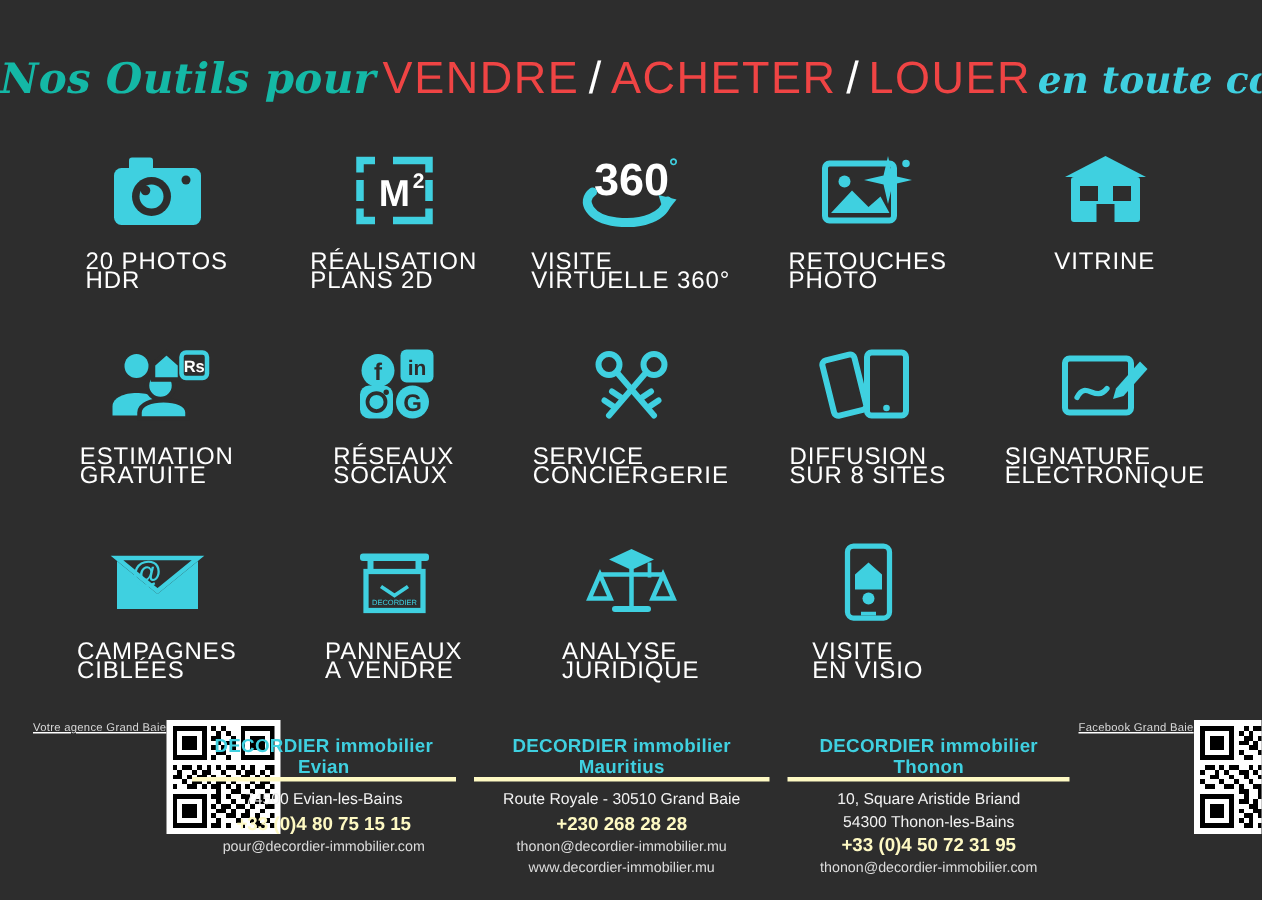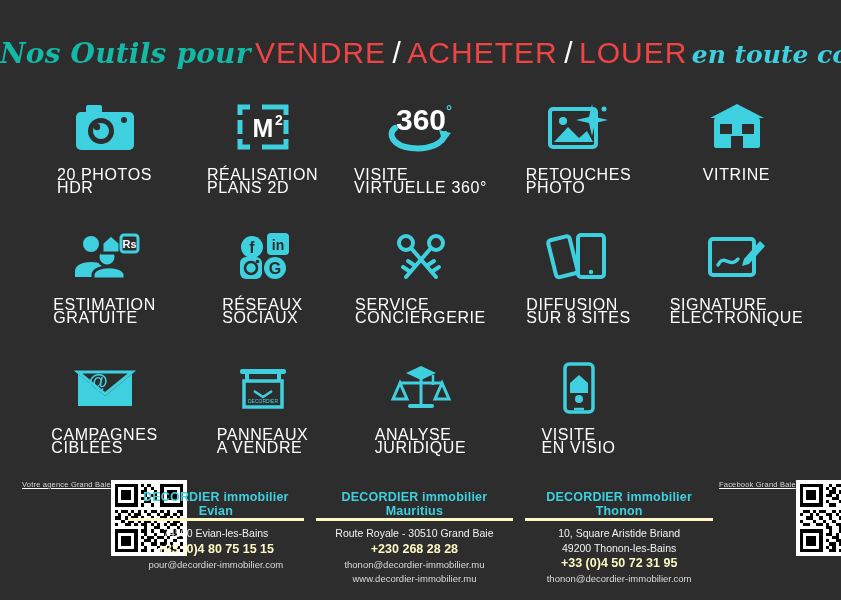--- a/index.html
+++ b/index.html
@@ -535,21 +535,21 @@
         <div class="name">DECORDIER immobilier Mauritius</div>
         <div class="line">Route Royale - 30510 Grand Baie</div>
         <div class="phone">+230 268 28 28</div>
         <div class="mail">thonon@decordier-immobilier.mu</div>
         <div class="mail">www.decordier-immobilier.mu</div>
       </div>
 
       <div class="agency">
         <div class="name">DECORDIER immobilier Thonon</div>
         <div class="line">10, Square Aristide Briand</div>
-        <div class="line">49200 Thonon-les-Bains</div>
+        <div class="line">54300 Thonon-les-Bains</div>
         <div class="phone">+33 (0)4 50 72 31 95</div>
         <div class="mail">thonon@decordier-immobilier.com</div>
       </div>
 
     </div>
 
     <div class="qr-block">
       <div class="qr-label">Facebook Grand Baie</div>
       <div class="qr">
         <svg width="68" height="68" viewBox="0 0 21 21" shape-rendering="crispEdges">

